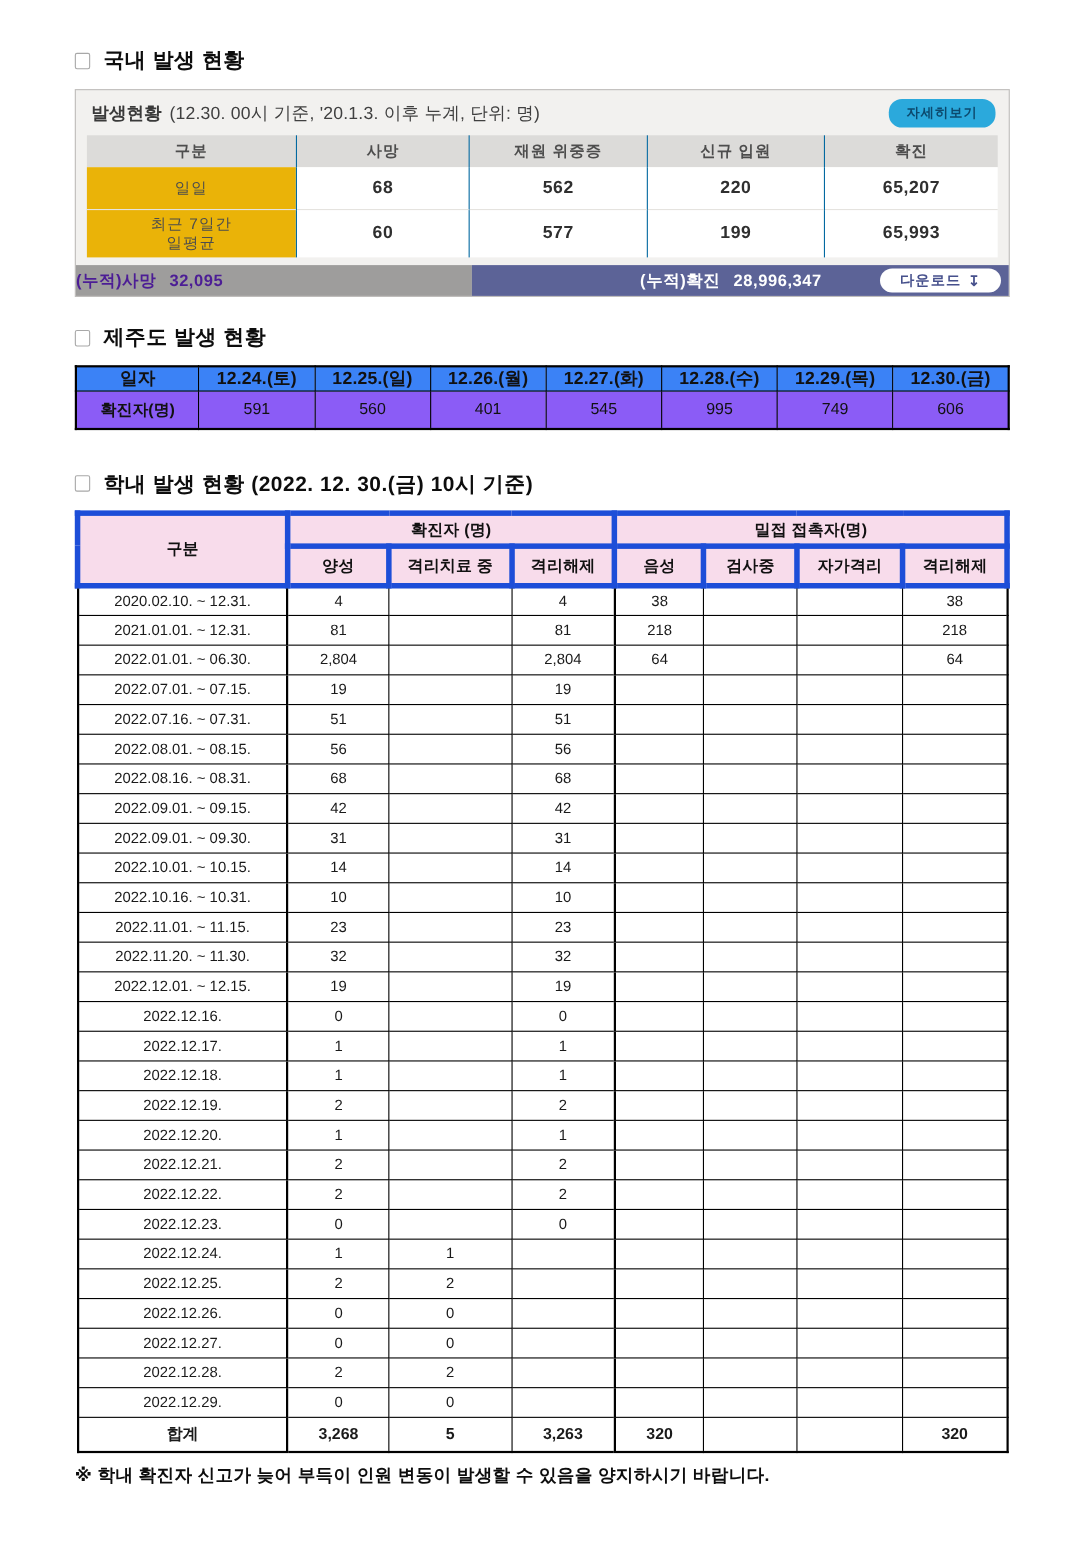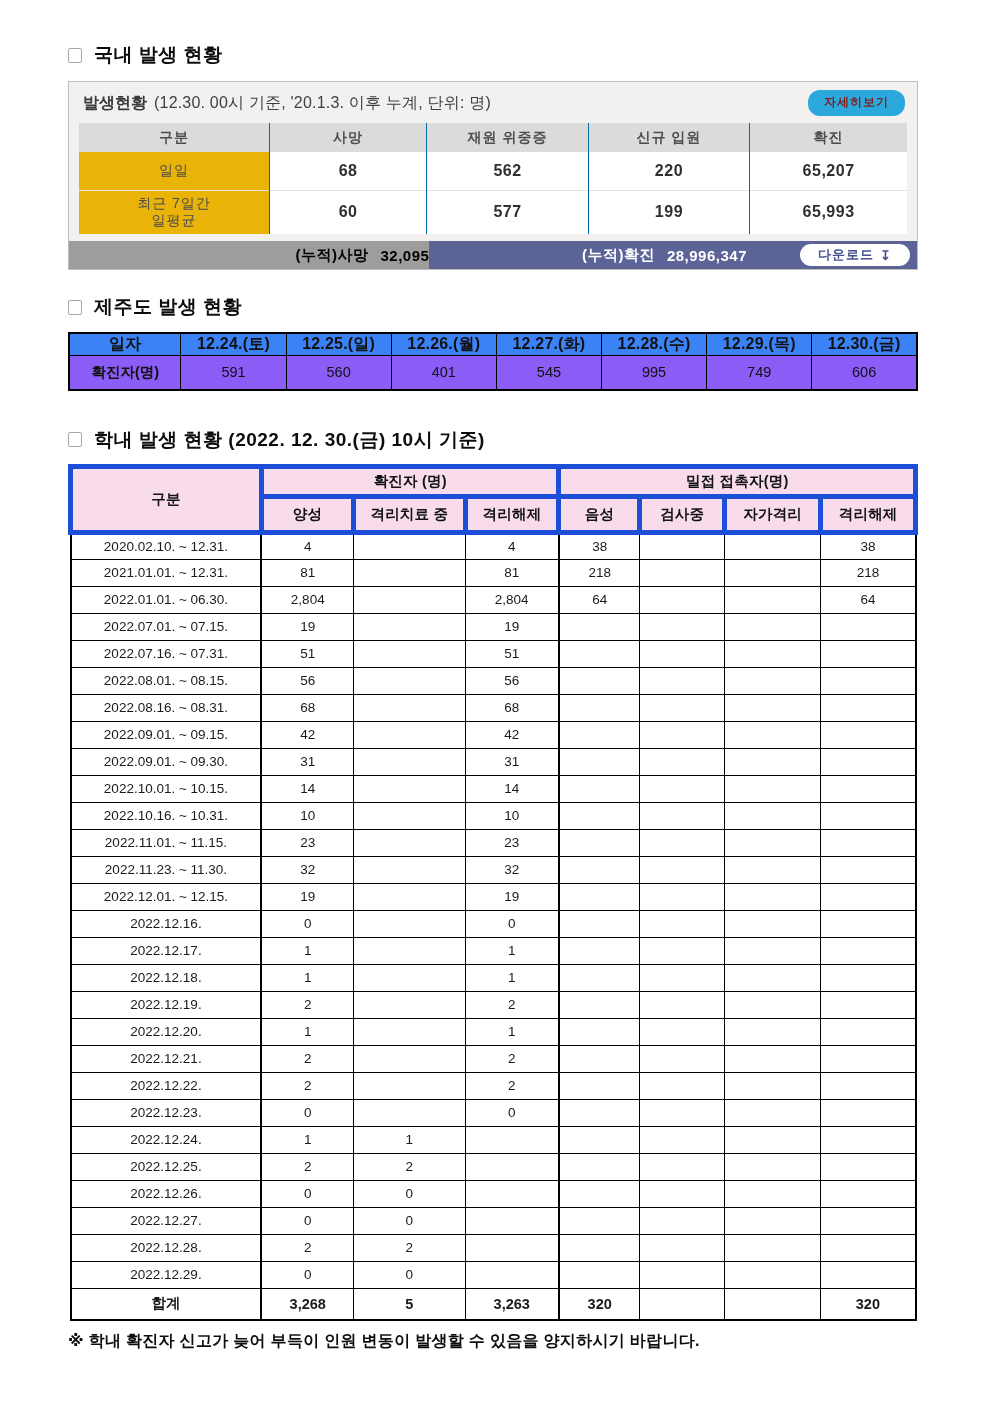--- a/index.html
+++ b/index.html
@@ -12,31 +12,31 @@
   }
   
   .sec-title { display:flex; align-items:center; gap:12px; font-size:19px; font-weight:700; color:#0d0d0d; letter-spacing:0.5px; }
   .cbx { width:14px; height:15px; border:1.5px solid #a8a8a8; border-radius:2px; background:#fff; flex:0 0 auto; }
 
   
   .nat-box { margin-top:13px; border:1px solid #bfbdbb; background:#f2f1ef; }
   .nat-titlebar { display:flex; align-items:center; padding:8px 12px 7px 14px; }
   .nat-title { font-size:16px; font-weight:700; color:#3a3a3a; }
   .nat-sub { font-size:16px; color:#404040; margin-left:7px; letter-spacing:0.2px; }
-  .detail-btn { margin-left:auto; background:#2BA9DC; color:#7f1d1d; font-size:12px; font-weight:700;
+  .detail-btn { margin-left:auto; background:#2BA9DC; color:#0c4a6e; font-size:12px; font-weight:700;
     border:none; border-radius:12px; padding:4px 16px 5px; letter-spacing:1px; cursor:pointer;text-align:right; }
   .nat-table { width:calc(100% - 20px); margin:0 10px; border-collapse:collapse; }
   .nat-table th { background:#dcdbd9; font-size:14px; font-weight:700; color:#4d4d4d; height:29px; letter-spacing:1px; }
   .nat-table th + th, .nat-table td + td { border-left:1px solid #0369a1; }
   .nat-table td { text-align:center; font-size:16px; font-weight:600; color:#2f2f2f; background:#fff; letter-spacing:0.5px; }
   .nat-table td.rowlab { background:#eab308; font-size:14px; font-weight:400; color:#4d4d4d; white-space:pre-line; line-height:1.25; letter-spacing:1px; }
   .nat-table tr.r1 td { height:38px; }
   .nat-table tr.r2 td { height:44px; border-top:1px solid #e5e3df; }
   .nat-footer { display:flex; margin-top:7px; height:28px; }
-  .nat-foot-left { flex:0 0 42.5%; background:#9e9d9c; color:#000000; display:flex; align-items:center; justify-content:flex-end;
+  .nat-foot-left { flex:0 0 42.5%; background:#9e9d9c; color:#4c1d95; display:flex; align-items:center; justify-content:flex-start;
     gap:12px; font-size:15px; font-weight:700; letter-spacing:0.5px; }
   .nat-foot-right { flex:1; background:#5c6397; color:#fff; display:flex; align-items:center; justify-content:flex-end;
     gap:12px; font-size:15px; font-weight:700; position:relative; letter-spacing:0.5px; padding-right:170px; }
   .dl-btn { position:absolute; right:7px; top:3px; bottom:3px; background:#fff; color:#46508c; border:none; border-radius:12px;
     font-size:13px; font-weight:700; padding:0 18px; letter-spacing:1px; cursor:pointer; display:flex; align-items:center; gap:6px; }
 
   
   .jeju-table { width:100%; border-collapse:collapse; margin-top:12px; border:2px solid #000; table-layout:fixed; }
   .jeju-table th { background:#3b82f6; font-size:16px; font-weight:700; height:22px; border:1px solid #000; letter-spacing:0.2px; }
   .jeju-table td { background:#8b5cf6; font-size:14.5px; text-align:center; height:34px; border:1px solid #000; }
@@ -307,21 +307,21 @@
         <td>2022.11.01.  ~  11.15.</td>
         <td class="vsep">23</td>
         <td></td>
         <td>23</td>
         <td class="vsep"></td>
         <td></td>
         <td></td>
         <td></td>
       </tr>
       <tr>
-        <td>2022.11.23.  ~  11.30.</td>
+        <td>2022.11.20.  ~  11.30.</td>
         <td class="vsep">32</td>
         <td></td>
         <td>32</td>
         <td class="vsep"></td>
         <td></td>
         <td></td>
         <td></td>
       </tr>
       <tr>
         <td>2022.12.01.  ~  12.15.</td>

